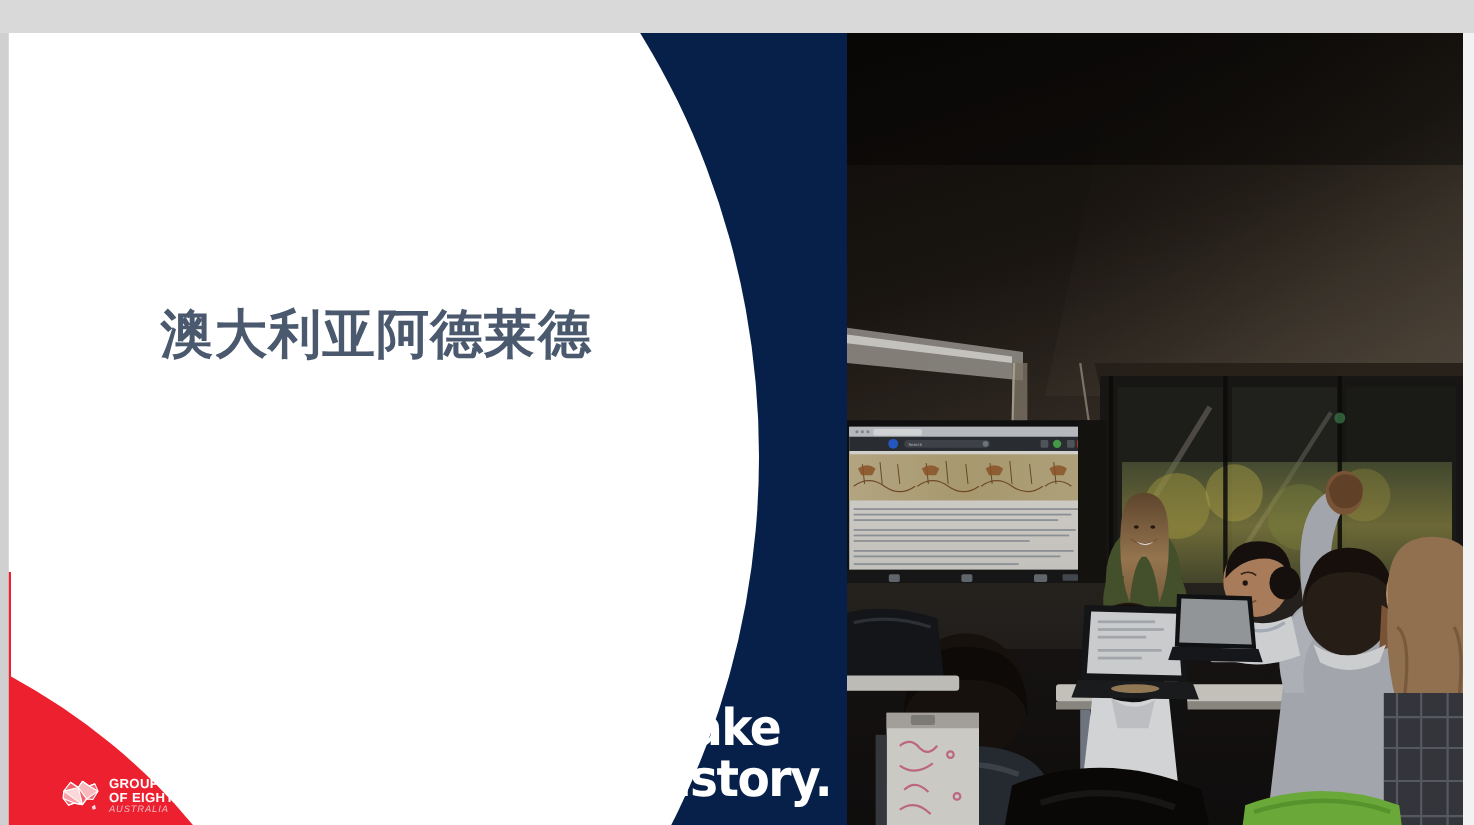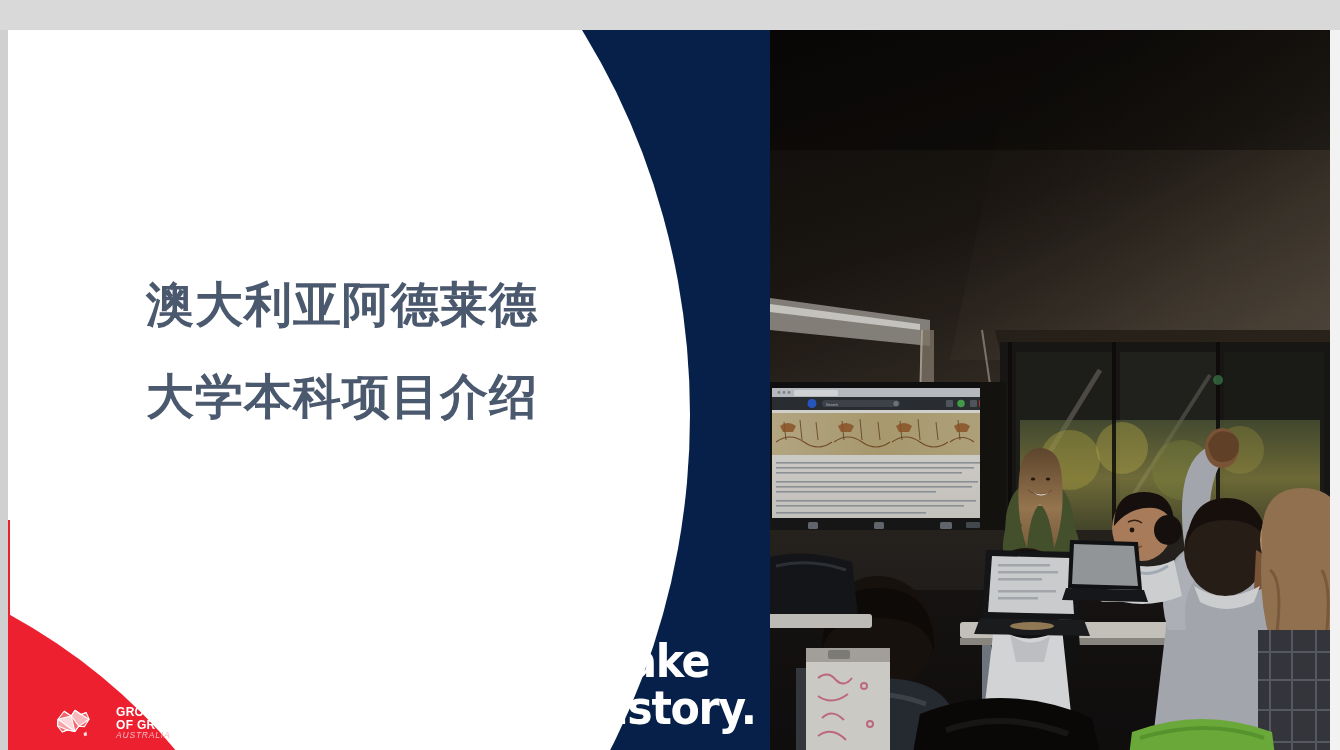--- a/index.html
+++ b/index.html
@@ -119,21 +119,21 @@
   .wordmark .wm-line { display: block; }
 
   
   .go8 {
     position: absolute;
     left: 55px;
     top: 676px;
     z-index: 30;
     display: flex;
     align-items: center;
-    gap: 23px;
+    gap: 6px;
   }
   .go8-mark { width: 38px; height: 34px; display: block; }
   .go8-text {
     color: #ffffff;
     font-family: "Liberation Sans", sans-serif;
     line-height: 1.02;
   }
   .go8-l1, .go8-l2 {
     display: block;
     font-size: 12px;
@@ -178,21 +178,20 @@
     <div class="white-blob"></div>
     <div class="white-fill-tl"></div>
 
     <div class="red-blob"></div>
     <div class="red-fill"></div>
 
     <div class="edge-l"></div>
 
     <div class="title-block">
       <div class="title-line">澳大利亚阿德莱德</div>
-      <div class="title-line">大学本科项目介绍</div>
     </div>
 
     <div class="wordmark">
       <span class="wm-line">make</span>
       <span class="wm-line">history.</span>
     </div>
 
     <div class="go8">
       <span>
         <svg class="go8-mark" viewBox="0 0 40 36" xmlns="http://www.w3.org/2000/svg">
@@ -211,21 +210,21 @@
             <path d="M13 25.5 L7.5 27.5"></path>
           </g>
           <polygon points="3,14 17,10.5 21,27" fill="#ffffff" fill-opacity="0.75"></polygon>
           <polygon points="21,4.5 27.5,9 36,14 25,21.5 17,10.5" fill="#ffffff" fill-opacity="0.55"></polygon>
           <polygon points="2.5,21 13,25.5 21,27 3,14" fill="#ffffff" fill-opacity="0.4"></polygon>
           <polygon points="30,29 33,27 34,31 31,32" fill="#ffffff" fill-opacity="0.85"></polygon>
         </svg>
       </span>
       <span class="go8-text">
         <span class="go8-l1">GROUP</span>
-        <span class="go8-l2">OF GROUP</span>
+        <span class="go8-l2">OF EIGHT</span>
         <span class="go8-l3">AUSTRALIA</span>
       </span>
     </div>
   </div>
 
   <div class="photo">
     <svg viewBox="0 0 570 750" xmlns="http://www.w3.org/2000/svg" aria-hidden="true">
       <defs>
         <linearGradient id="ceil" x1="0" y1="0" x2="0.5" y2="1">
           <stop offset="0%" stop-color="#100d0b"></stop>

